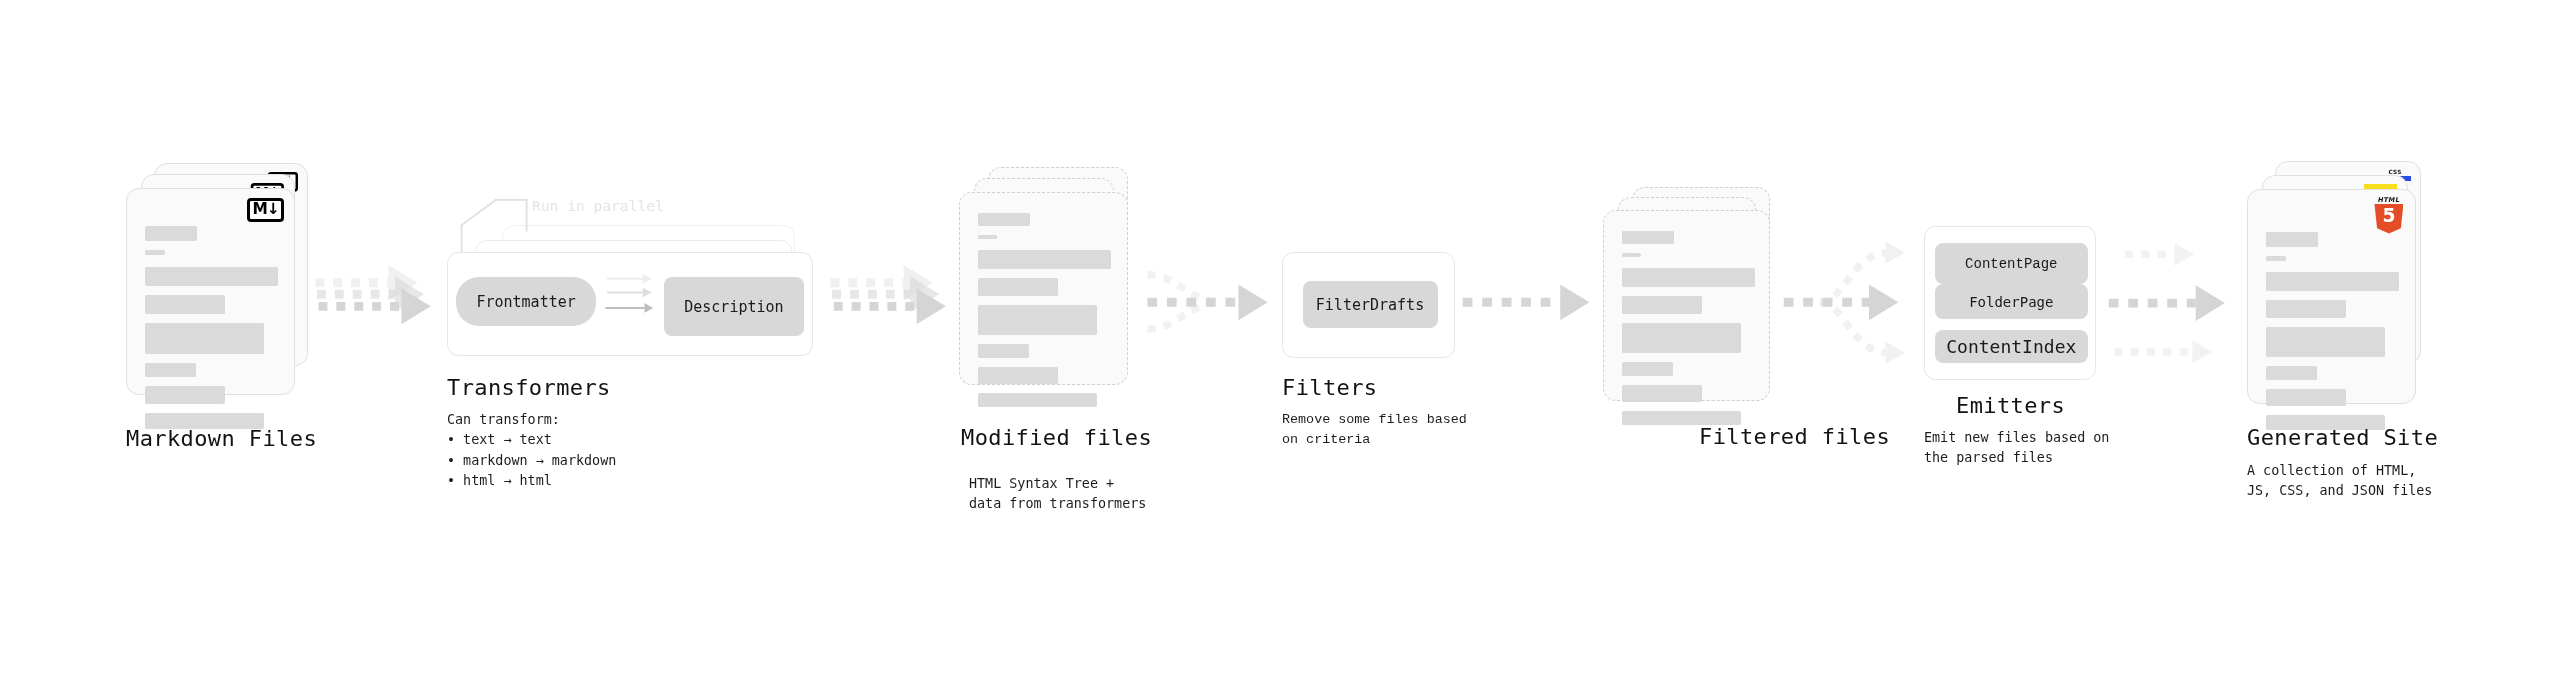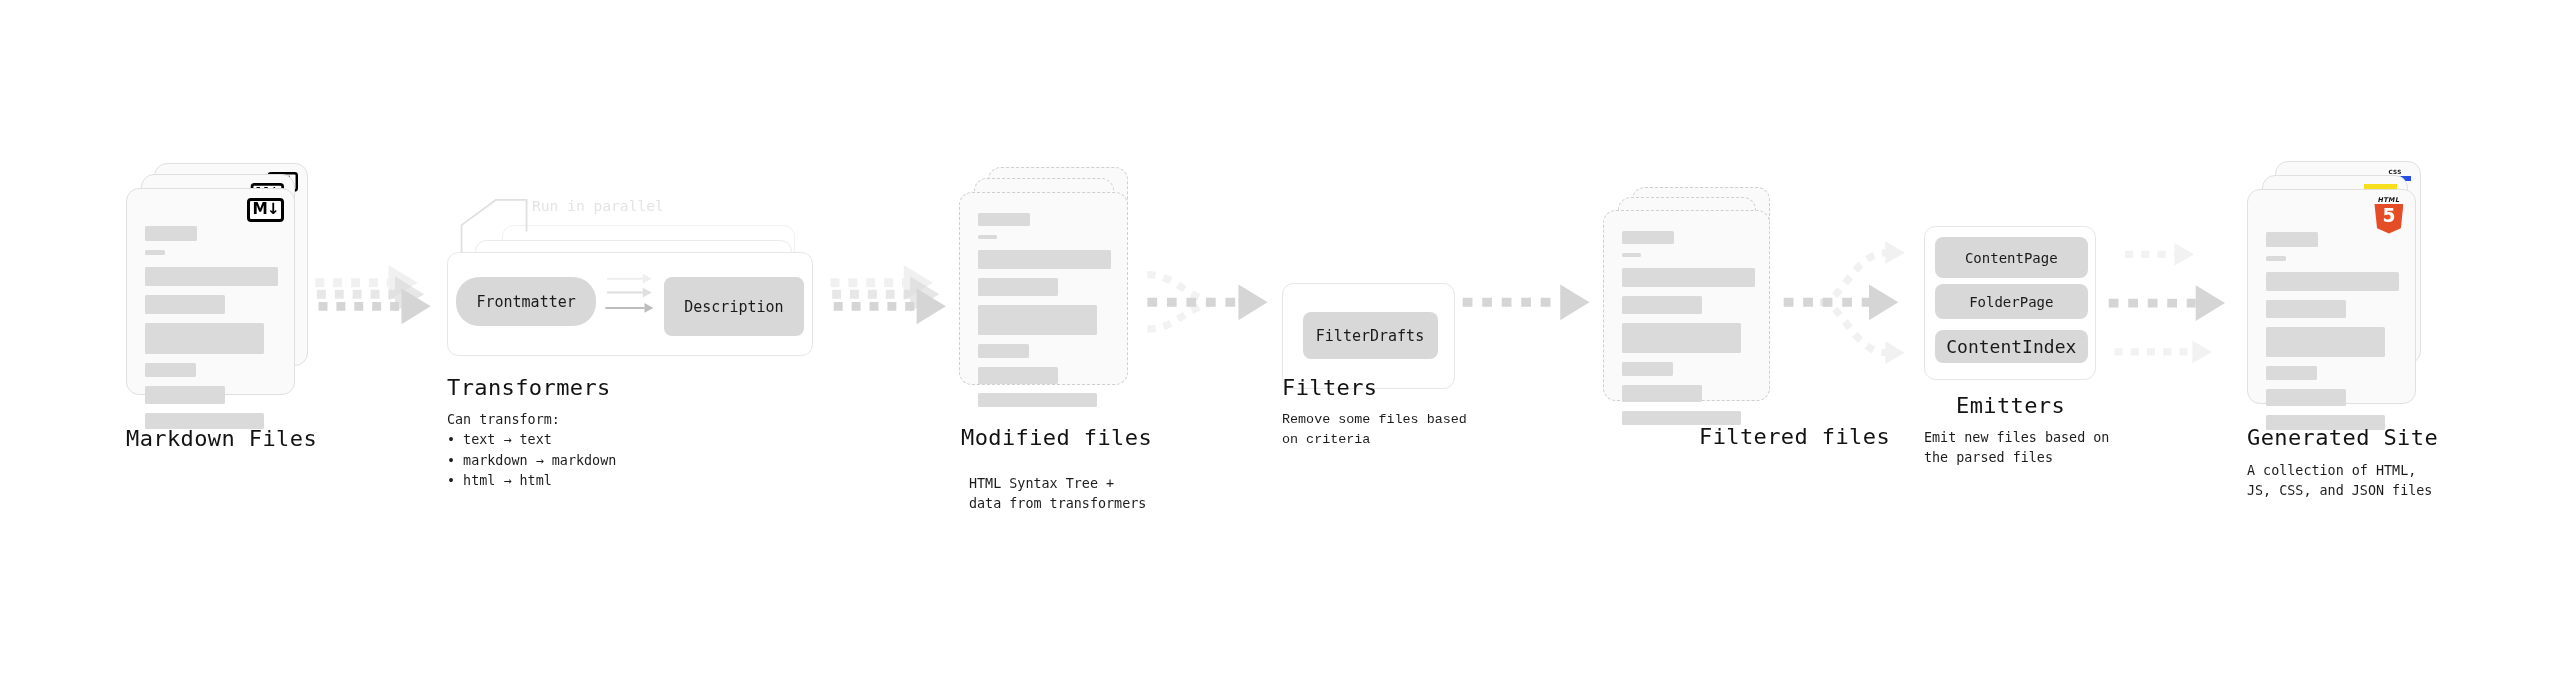--- a/index.html
+++ b/index.html
@@ -157,21 +157,21 @@
         <div class="bar" style="width:51px;height:14px;"></div>
         <div class="bar" style="width:80px;height:17px;"></div>
         <div class="bar" style="width:119px;height:14.6px;"></div>
       </div>
     </div>
   </div>
   <div class="h-label" style="left:961px; top:425px;">Modified files</div>
   <div class="sub-label" style="left:961px; top:474px;margin-left:8px;">HTML Syntax Tree +
 data from transformers</div>
 
-  <div class="pipebox" style="left:1282px; top:252px; width:173px; height:106px;margin-top:31px;">
+  <div class="pipebox" style="left:1282px; top:252px; width:173px; height:106px;">
     <div class="pill" style="left:19.5px; top:28px; width:135px; height:47px;">FilterDrafts</div>
   </div>
   <div class="h-label" style="left:1282px; top:375px;">Filters</div>
   <div class="sub-label" style="left:1282px; top:410px;font-family:Liberation Mono, monospace;">Remove some files based
 on criteria</div>
 
   <div class="stack" style="left:1603px; top:187px; width:187px; height:244px;">
     <div class="card dashed" style="left:29px; top:0px; width:138px; height:179px;"></div>
     <div class="card dashed" style="left:14.6px; top:9.8px; width:138px; height:179px;"></div>
     <div class="card dashed" style="left:0px; top:23px; width:167px; height:191px;">
@@ -183,21 +183,21 @@
         <div class="bar" style="width:119px;height:30px;"></div>
         <div class="bar" style="width:51px;height:14px;"></div>
         <div class="bar" style="width:80px;height:17px;"></div>
         <div class="bar" style="width:119px;height:14.6px;"></div>
       </div>
     </div>
   </div>
   <div class="h-label" style="left:1699px; top:424px;">Filtered files</div>
 
   <div class="pipebox" style="left:1924px; top:226px; width:172px; height:154px;">
-    <div class="pill" style="left:9.8px; top:10px; width:153px; height:41px; font-size:14px;">ContentPage</div>
+    <div class="pill" style="left:9.8px; top:16px; width:153px; height:41px; font-size:14px;font-family:Liberation Mono, monospace;">ContentPage</div>
     <div class="pill" style="left:9.8px; top:57px; width:153px; height:35px; font-size:14px;">FolderPage</div>
     <div class="pill" style="left:9.8px; top:103px; width:153px; height:33px; font-size:18px;">ContentIndex</div>
   </div>
   <div class="h-label" style="left:1924px; top:393px;margin-left:32px;">Emitters</div>
   <div class="sub-label" style="left:1924px; top:428px;">Emit new files based on
 the parsed files</div>
 
   <div class="stack" style="left:2247px; top:161px; width:195px; height:268px;">
     <div class="card solid" style="left:28.4px; top:0px; width:146px; height:203px;">
       <div class="badge css-badge" style="right:9.8px; top:6.5px;">

